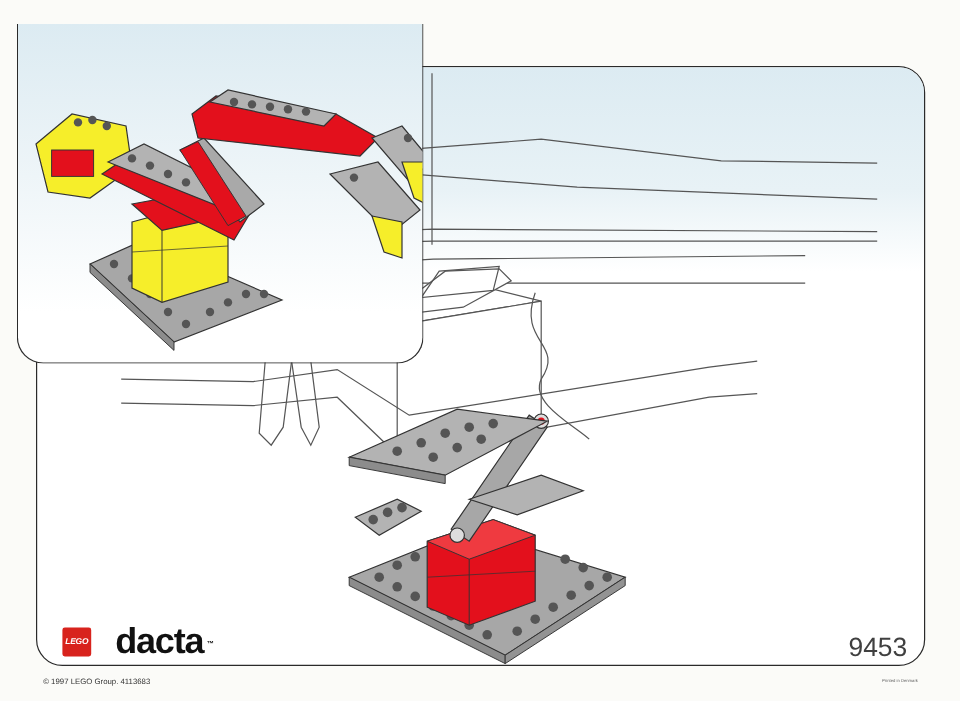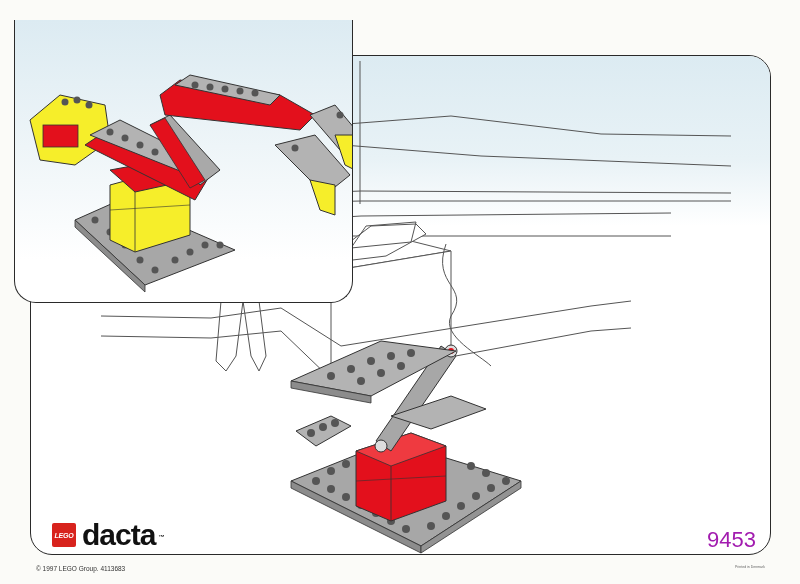--- a/index.html
+++ b/index.html
@@ -3,26 +3,26 @@
 <meta charset="utf-8">
 <style>
   html, body { margin:0; padding:0; }
   body { width:800px; height:584px; background:#fbfbf8; position:relative; overflow:hidden; font-family:"Liberation Sans", sans-serif; }
   .abs { position:absolute; }
   #main-frame { left:30px; top:55px; width:741px; height:500px; border:1.6px solid #2a2a2a; border-radius:0 22px 22px 22px; background:#ffffff; box-sizing:border-box; overflow:hidden; }
   #main-sky { left:0; top:0; width:100%; height:170px; background:linear-gradient(180deg,#dcebf2 0%,#e8f2f6 60%,#ffffff 100%); }
   #inset-box { left:14px; top:20px; width:339px; height:283px; border:1.6px solid #2a2a2a; border-top:none; border-radius:0 0 22px 22px; background:linear-gradient(180deg,#dcebf2 0%,#eef5f8 45%,#ffffff 85%); box-sizing:border-box; overflow:hidden; }
   #inset-box::before { content:""; position:absolute; left:-1.6px; top:0; width:1.6px; height:270px; background:#555; }
   svg { display:block; }
-  #logo { left:52px; top:523px; height:24px; display:flex; align-items:flex-start; gap:6px; }
+  #logo { left:52px; top:523px; height:24px; display:flex; align-items:flex-start; gap:20px; }
   #lego-badge { width:24px; height:24px; background:#d8231d; display:flex; align-items:center; justify-content:center; border-radius:2px; }
   #lego-badge span { color:#fff; font-size:7px; font-weight:bold; font-style:italic; letter-spacing:-0.2px; background:#d8231d; }
   #dacta-word { font-size:30px; font-weight:bold; color:#111; letter-spacing:-1px; line-height:24px; position:relative; }
   #tm { font-size:6px; color:#111; position:absolute; right:-8px; top:2px; }
-  #set-number { right:44px; top:527px; font-size:22px; color:#a21caf; }
+  #set-number { right:44px; top:527px; font-size:22px; color:#404040; }
   #copyright { left:36px; top:565px; font-size:6.5px; color:#333; }
   #printer { left:735px; top:565px; font-size:3.5px; color:#666; }
 </style>
 </head>
 <body>
 
 <div id="main-frame" class="abs">
   <div id="main-sky" class="abs"></div>
   <svg class="abs" style="left:0;top:0" width="741" height="500">
     <g stroke="#555" stroke-width="1" fill="none">

